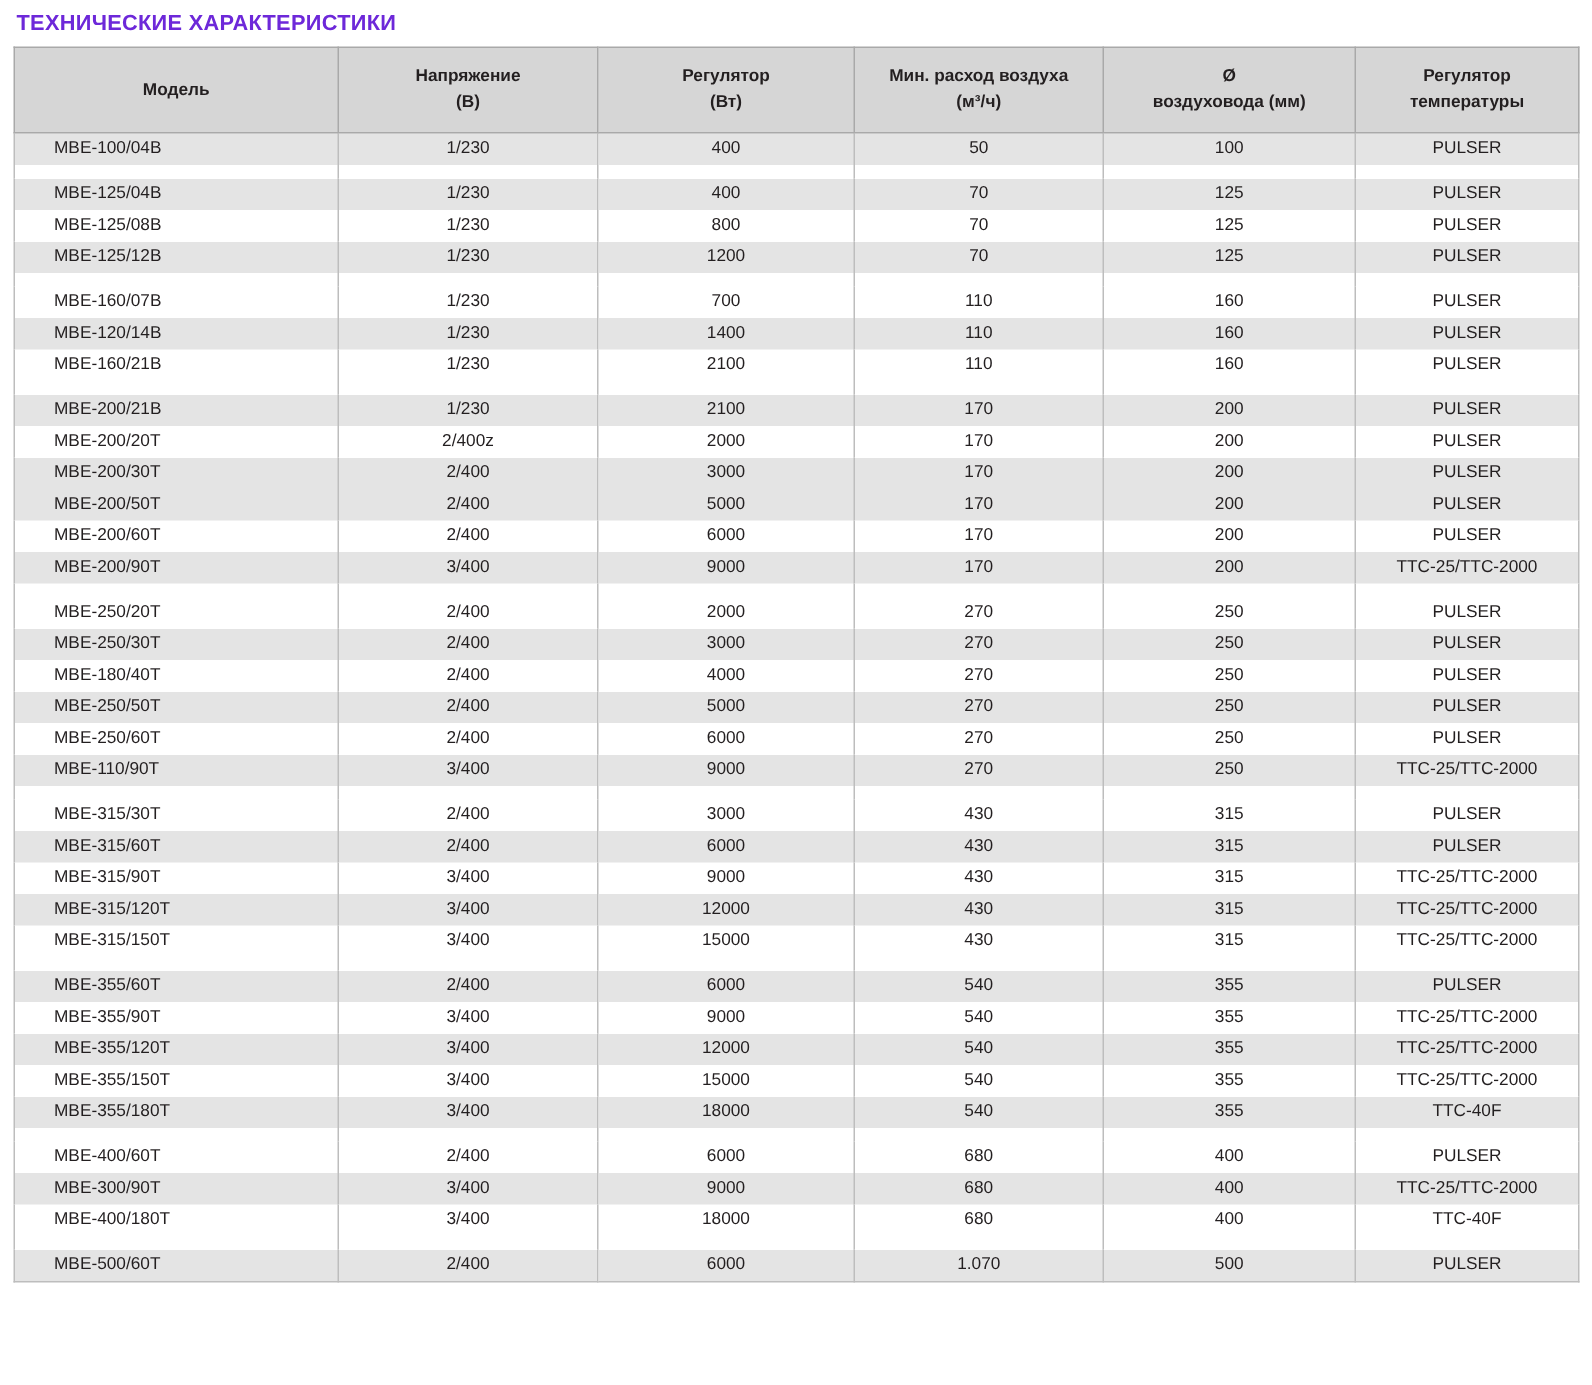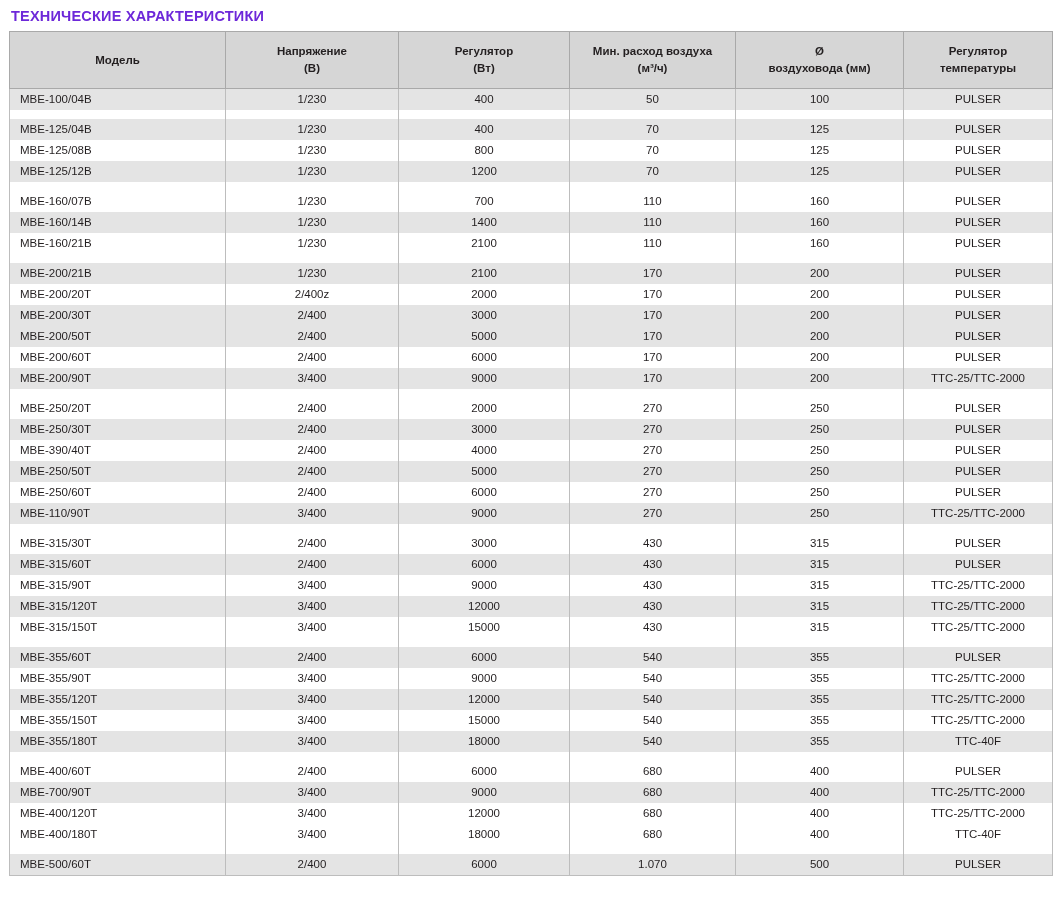--- a/index.html
+++ b/index.html
@@ -61,21 +61,21 @@
     height: 21px;
     line-height: 21px;
     padding: 0 3px;
     font-size: 11.5px;
     color: #231f20;
     white-space: nowrap;
     overflow: hidden;
   }
   tbody td.model {
     text-align: left;
-    padding-left: 10px;
+    padding-left: 26px;
   }
   tbody tr.shade td {
     background: #e4e4e4;
   }
   tbody tr.plain td {
     background: #ffffff;
   }
   tbody tr.gap td {
     height: 9px;
     line-height: 9px;
@@ -180,21 +180,21 @@
         </tr>
         <tr class="plain">
           <td class="model">MBE-160/07B</td>
           <td>1/230</td>
           <td>700</td>
           <td>110</td>
           <td>160</td>
           <td>PULSER</td>
         </tr>
         <tr class="shade">
-          <td class="model">MBE-160/14B</td>
+          <td class="model">MBE-120/14B</td>
           <td>1/230</td>
           <td>1400</td>
           <td>110</td>
           <td>160</td>
           <td>PULSER</td>
         </tr>
         <tr class="plain">
           <td class="model">MBE-160/21B</td>
           <td>1/230</td>
           <td>2100</td>
@@ -276,21 +276,21 @@
         </tr>
         <tr class="shade">
           <td class="model">MBE-250/30T</td>
           <td>2/400</td>
           <td>3000</td>
           <td>270</td>
           <td>250</td>
           <td>PULSER</td>
         </tr>
         <tr class="plain">
-          <td class="model">MBE-390/40T</td>
+          <td class="model">MBE-180/40T</td>
           <td>2/400</td>
           <td>4000</td>
           <td>270</td>
           <td>250</td>
           <td>PULSER</td>
         </tr>
         <tr class="shade">
           <td class="model">MBE-250/50T</td>
           <td>2/400</td>
           <td>5000</td>
@@ -420,31 +420,23 @@
         </tr>
         <tr class="plain">
           <td class="model">MBE-400/60T</td>
           <td>2/400</td>
           <td>6000</td>
           <td>680</td>
           <td>400</td>
           <td>PULSER</td>
         </tr>
         <tr class="shade">
-          <td class="model">MBE-700/90T</td>
+          <td class="model">MBE-300/90T</td>
           <td>3/400</td>
           <td>9000</td>
-          <td>680</td>
-          <td>400</td>
-          <td>TTC-25/TTC-2000</td>
-        </tr>
-        <tr class="plain">
-          <td class="model">MBE-400/120T</td>
-          <td>3/400</td>
-          <td>12000</td>
           <td>680</td>
           <td>400</td>
           <td>TTC-25/TTC-2000</td>
         </tr>
         <tr class="plain">
           <td class="model">MBE-400/180T</td>
           <td>3/400</td>
           <td>18000</td>
           <td>680</td>
           <td>400</td>

